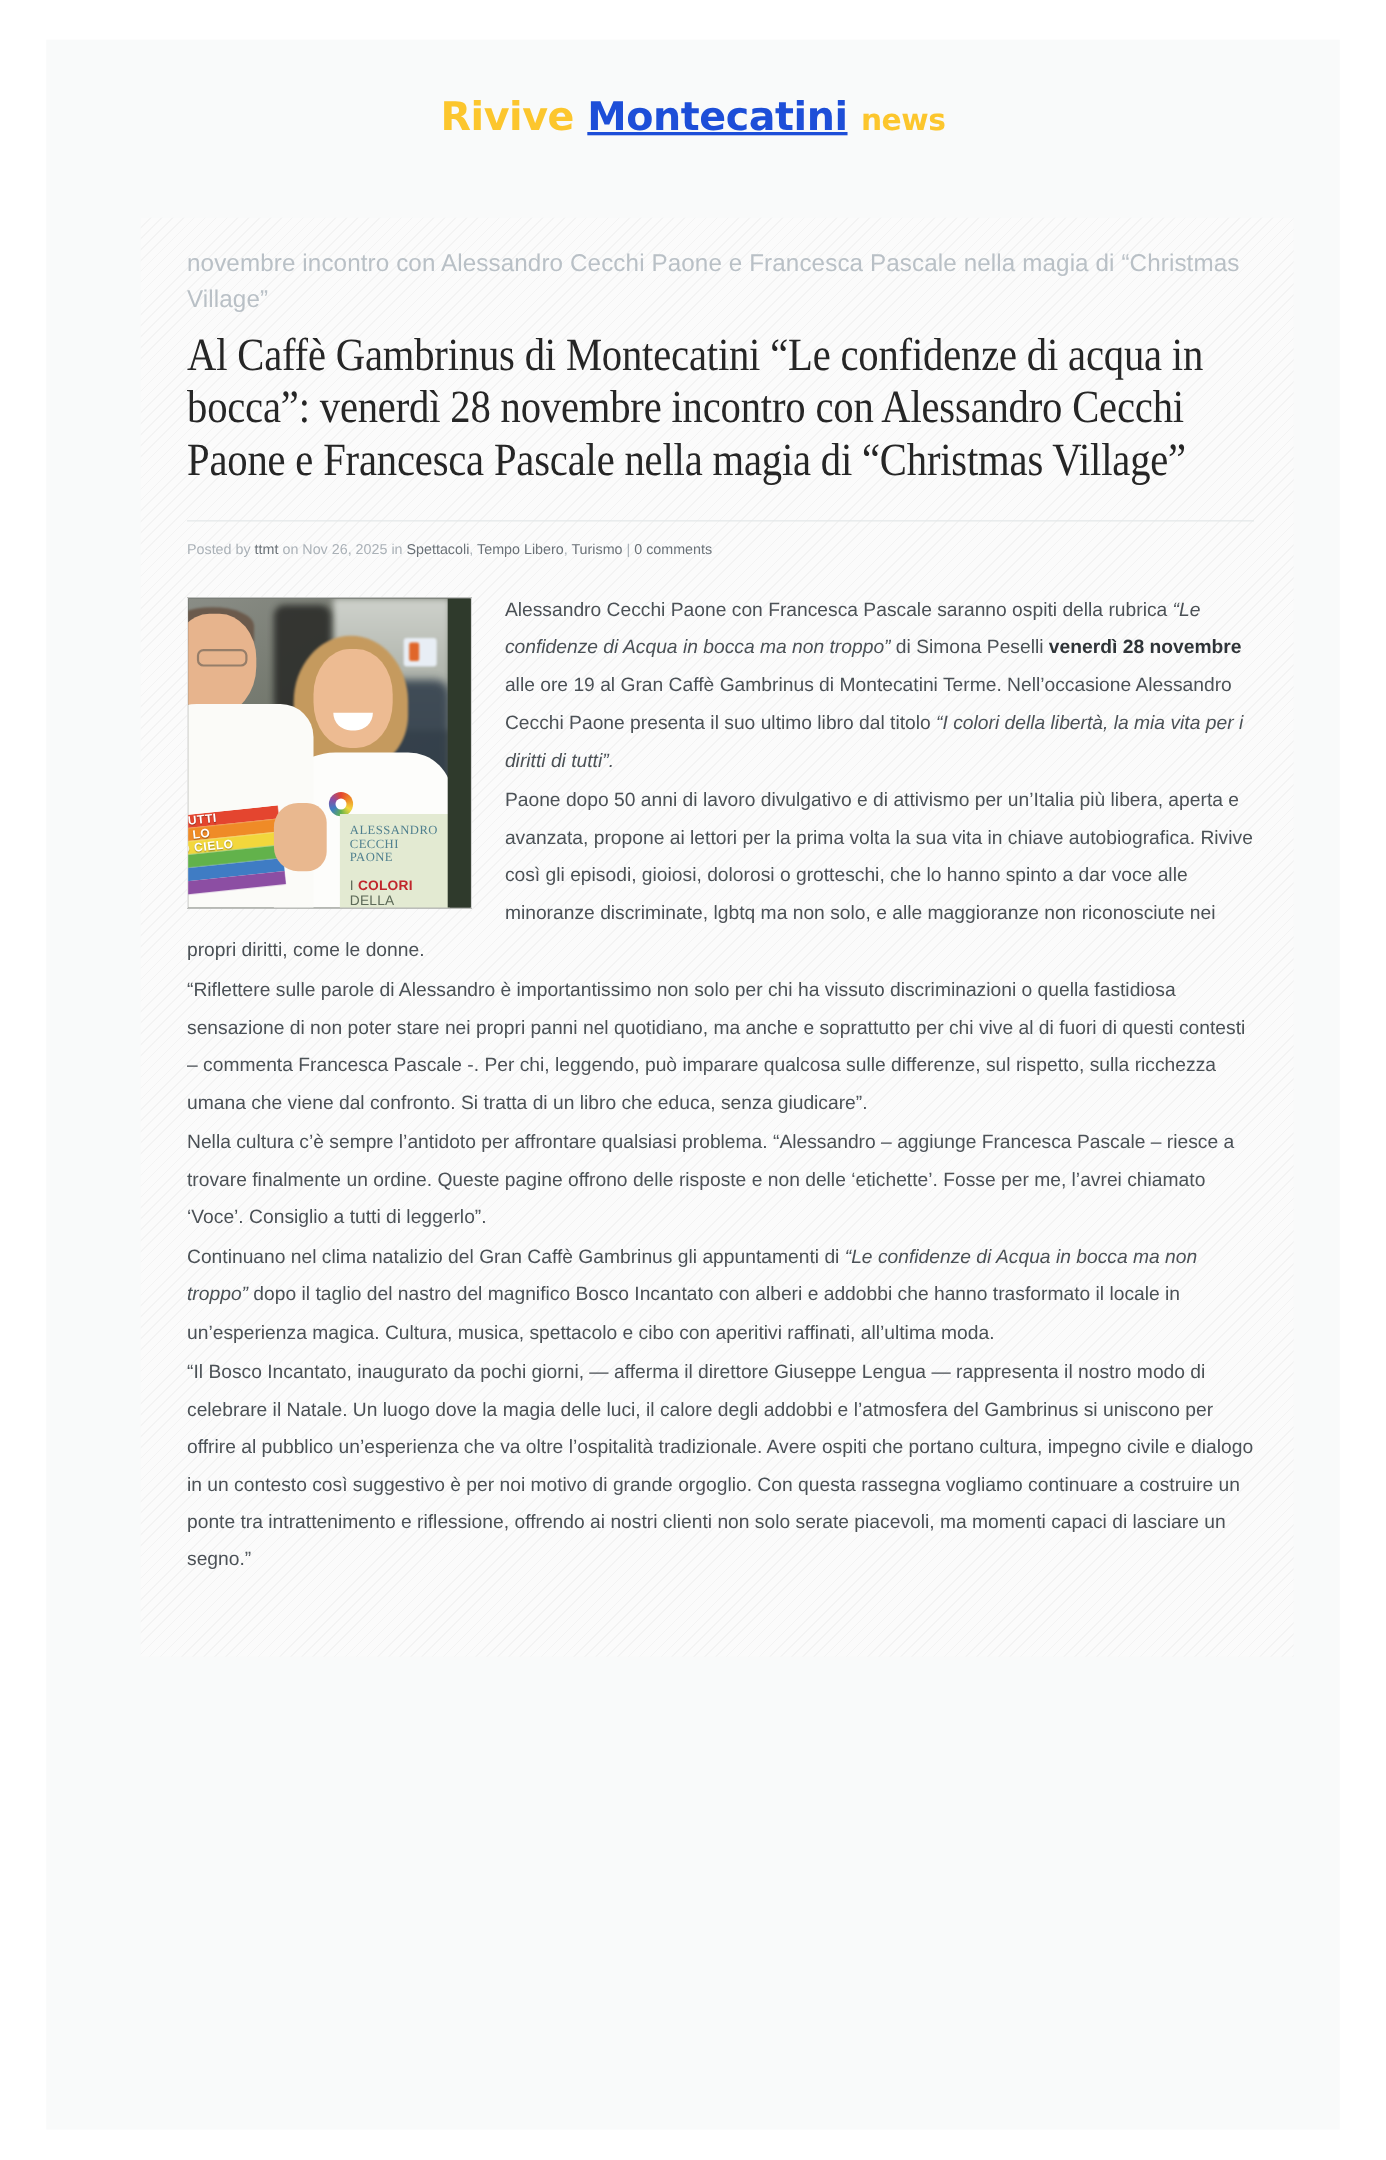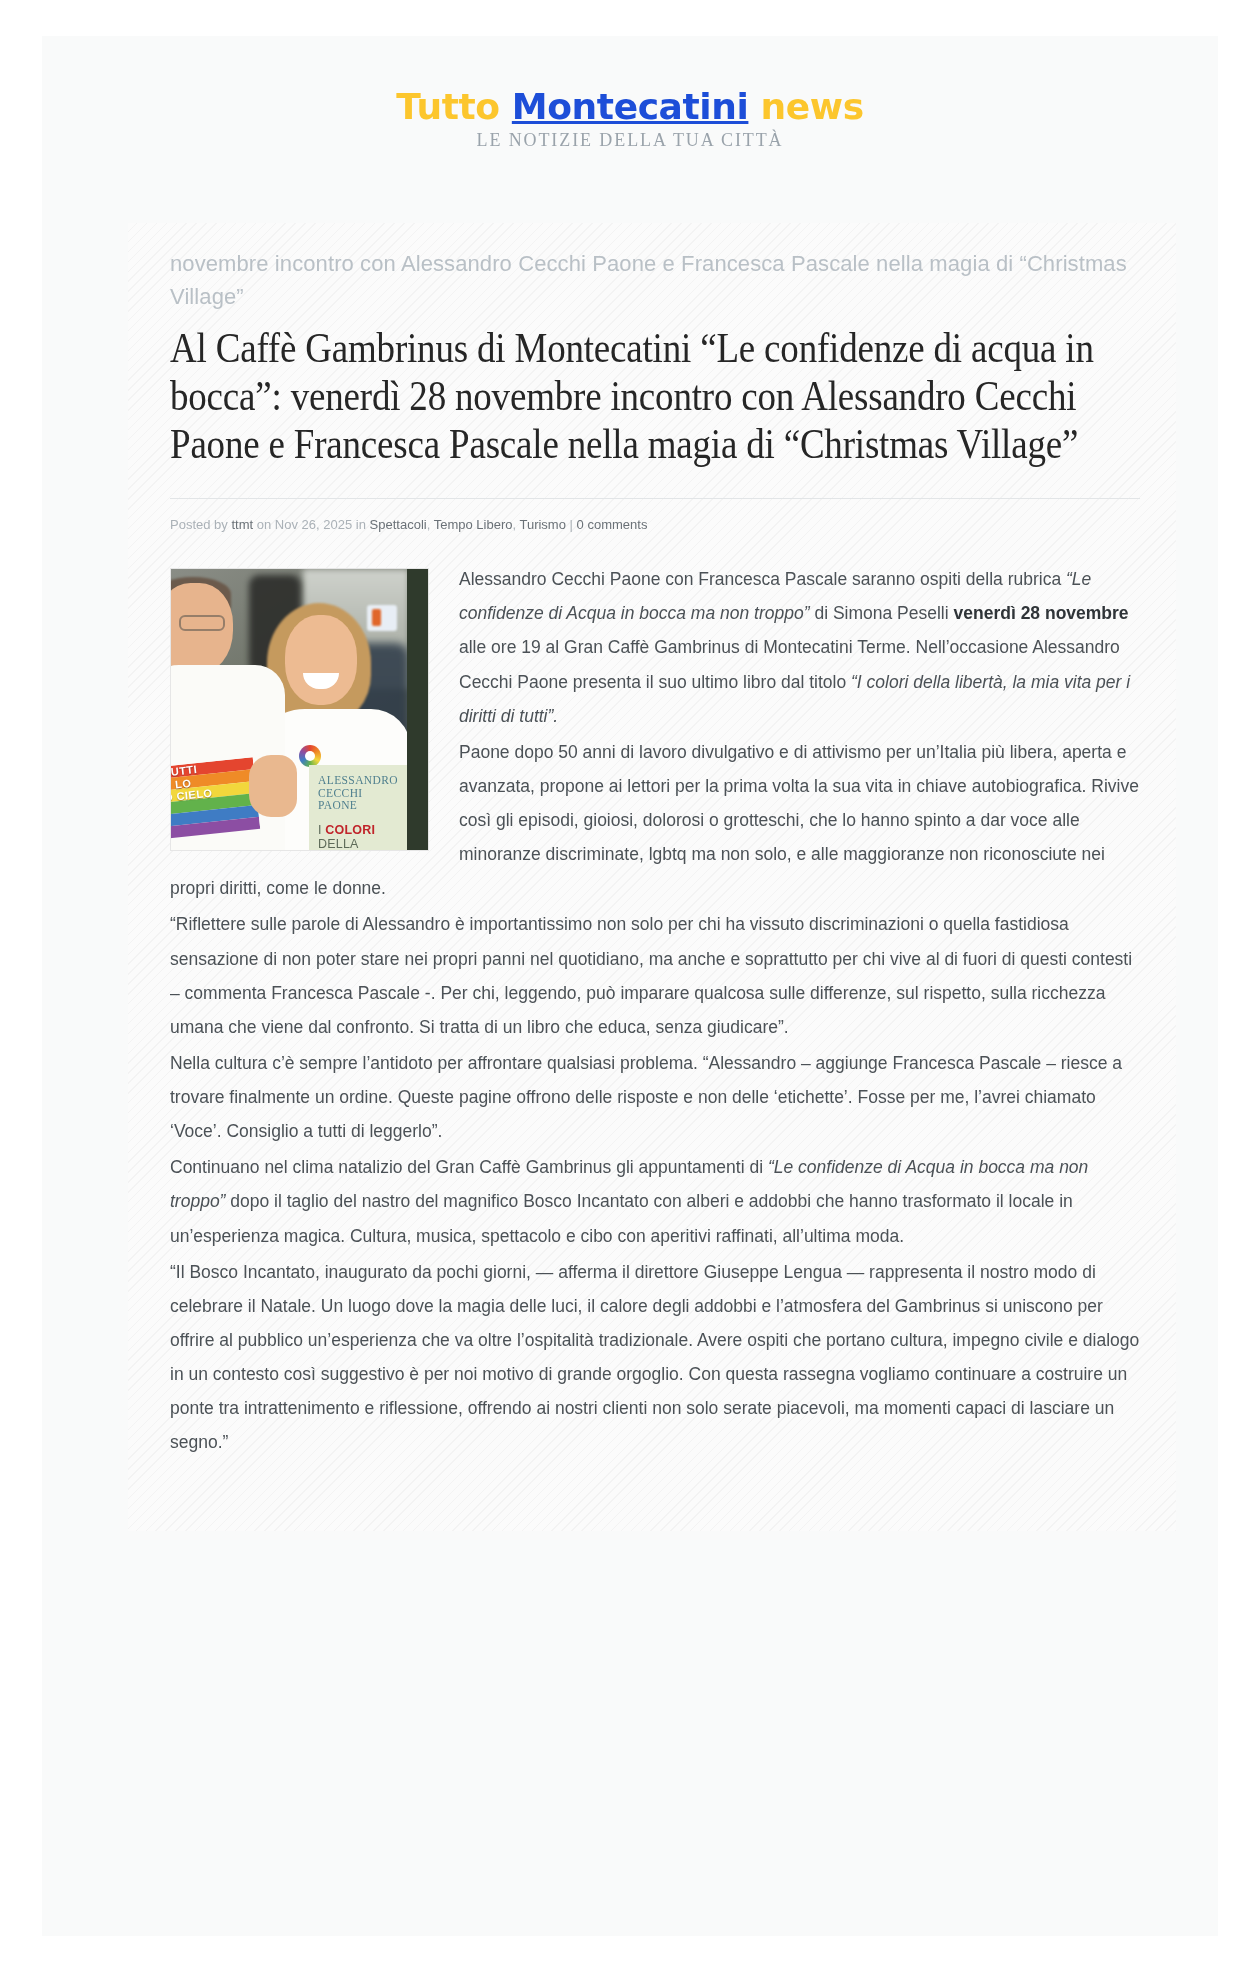--- a/index.html
+++ b/index.html
@@ -32,21 +32,21 @@
   .logo-line {
     font-family: "DejaVu Sans", sans-serif;
     font-size: 36px;
     font-weight: bold;
     letter-spacing: -0.4px;
     line-height: 1.05;
     white-space: nowrap;
   }
   .logo-tutto   { color: #fcc62d; }
   .logo-monte   { color: #1d4ed8; text-decoration: underline; }
-  .logo-news    { color: #fcc62d; font-size: 36px; }
+  .logo-news    { color: #fcc62d; font-size: 27px; }
   .logo-tagline {
     margin-top: 4px;
     font-family: "Liberation Serif", serif;
     font-size: 18px;
     letter-spacing: 1.9px;
     color: #9aa3ab;
     font-weight: normal;
   }
 
   
@@ -284,23 +284,22 @@
 
   .clearfix::after { content:""; display:block; clear:both; }
 </style>
 </head>
 <body>
 
 <div class="page-wrap">
 
   <div class="masthead">
     <div class="logo-line">
-      <span class="logo-tutto">Tutto</span><span>&nbsp;</span><span class="logo-monte">Montecatini</span><span>&nbsp;</span><span class="logo-news">news</span>
+      <span class="logo-tutto">Rivive</span><span>&nbsp;</span><span class="logo-monte">Montecatini</span><span>&nbsp;</span><span class="logo-news">news</span>
     </div>
-    <div class="logo-tagline">LE NOTIZIE DELLA TUA CITTÀ</div>
   </div>
 
   <div class="content">
    <div class="content-inner">
 
     <div class="eyebrow">novembre incontro con Alessandro Cecchi Paone e Francesca Pascale nella magia di “Christmas Village”</div>
 
     <h1 class="entry-title">Al Caffè Gambrinus di Montecatini “Le confidenze di acqua in bocca”: venerdì 28 novembre incontro con Alessandro Cecchi Paone e Francesca Pascale nella magia di “Christmas Village”</h1>
 
     <hr class="meta-divider">

